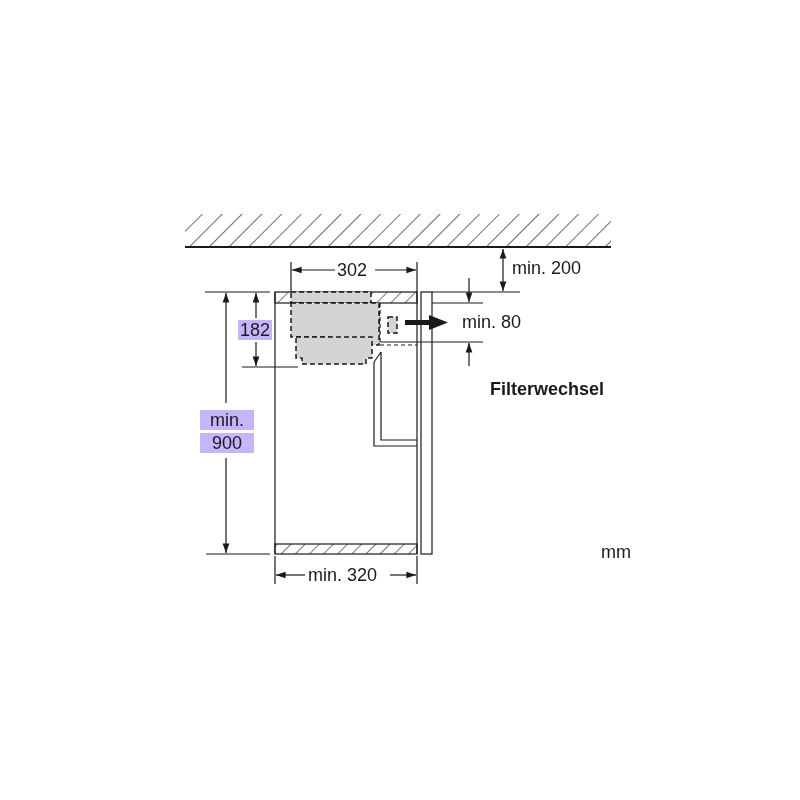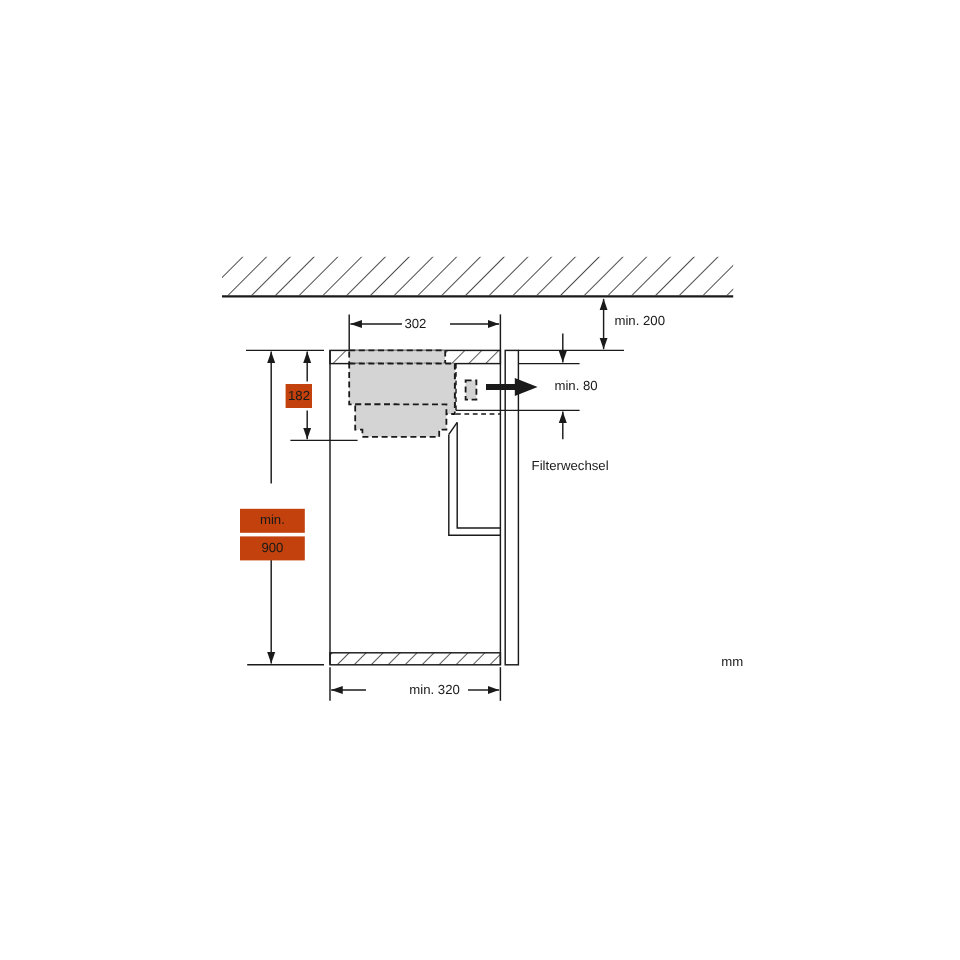--- a/index.html
+++ b/index.html
@@ -1,20 +1,20 @@
 <!DOCTYPE html>
 <html><head>
   <meta charset="utf-8">
   <style>
     html, body { margin: 0; padding: 0; background: #ffffff; }
     body { width: 800px; height: 800px; position: relative; overflow: hidden; font-family: "Liberation Sans", sans-serif; }
     svg { position: absolute; left: 0; top: 0; }
-    .lbl { position: absolute; color: #1a1a1a; font-size: 11px; line-height: 20px; white-space: nowrap; font-family: "Liberation Sans", sans-serif; }
-    .lbl-bg { background: #c2410c; padding: 0 2px; }
-    .center { text-align: center; margin-top: 14px; }
+    .lbl { position: absolute; color: #1a1a1a; font-size: 18px; line-height: 20px; white-space: nowrap; font-family: "Liberation Sans", sans-serif; }
+    .lbl-bg { background: #c4b5fd; padding: 0 2px; }
+    .center { text-align: center; }
   </style>
 </head>
 <body>
 
 <svg width="800" height="800" viewBox="0 0 800 800">
   <defs>
     <pattern id="hatch" patternUnits="userSpaceOnUse" width="14" height="14" patternTransform="rotate(45)">
       <line x1="0" y1="0" x2="0" y2="14" stroke="#1a1a1a" stroke-width="1.3"></line>
     </pattern>
     <pattern id="hatchSmall" patternUnits="userSpaceOnUse" width="10" height="10" patternTransform="rotate(45)">
@@ -108,15 +108,15 @@
     <line x1="390" y1="575" x2="416" y2="575" marker-end="url(#arr)"></line>
   </g>
 </svg>
 
 <div class="lbl" style="left:337px; top:260px;">302</div>
 <div class="lbl" style="left:512px; top:258px;">min. 200</div>
 <div class="lbl" style="left:462px; top:312px;">min. 80</div>
 <div class="lbl lbl-bg" style="left:238px; top:320px;">182</div>
 <div class="lbl lbl-bg center" style="left:200px; top:410px; width:50px;">min.</div>
 <div class="lbl lbl-bg center" style="left:200px; top:433px; width:50px;">900</div>
-<div class="lbl" style="left:308px; top:565px;margin-left:33px;">min. 320</div>
-<div class="lbl" style="left:443px; top:379px;">Filterwechsel</div>
+<div class="lbl" style="left:308px; top:565px;">min. 320</div>
+<div class="lbl" style="left:490px; top:379px;font-weight:bold;">Filterwechsel</div>
 <div class="lbl" style="left:573px; top:542px;margin-left:28px;">mm</div>
 
 </body></html>

